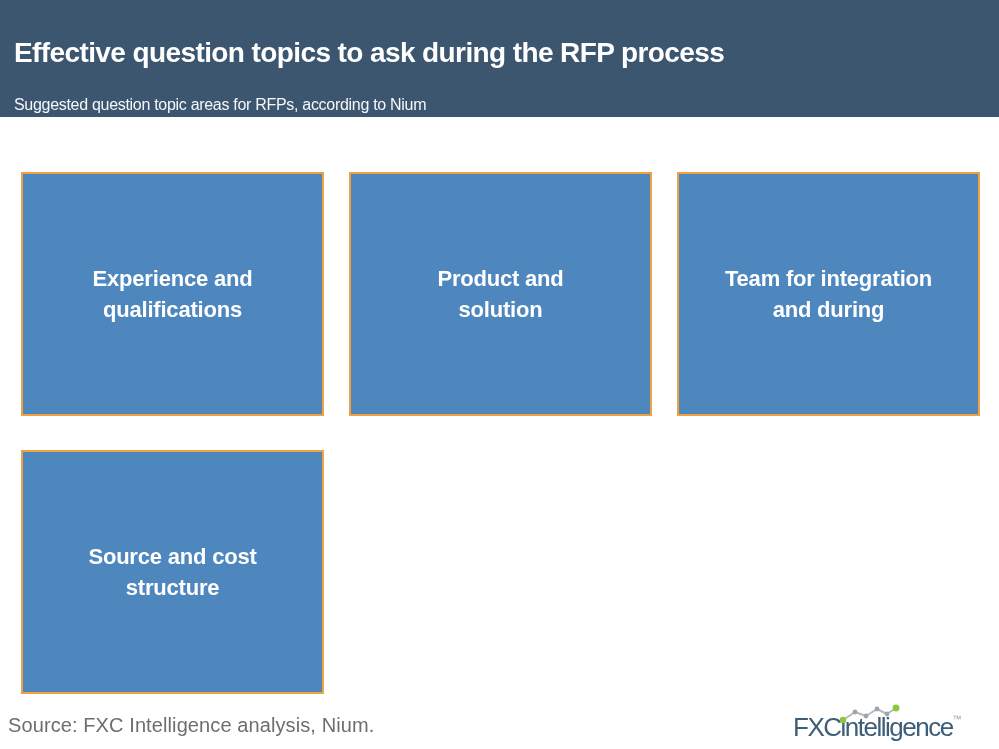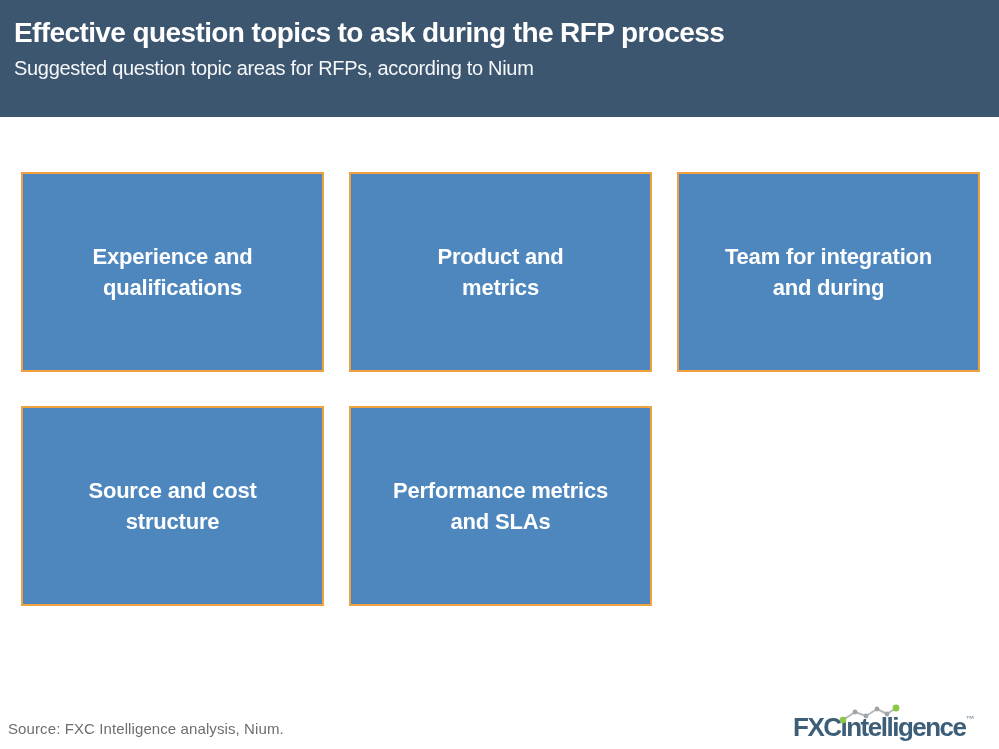--- a/index.html
+++ b/index.html
@@ -18,43 +18,44 @@
     width: 999px; height: 117px;
     background: #3C5670;
     padding: 15px 14px 0 14px;
   }
   .header .title {
     color: #ffffff;
     font-size: 28px;
     font-weight: bold;
     letter-spacing: -0.6px;
     line-height: 36px;
+    margin-top: 20px;
   }
   .header .subtitle {
     color: #f5f7f9;
-    font-size: 20px;
+    font-size: 16px;
     font-weight: normal;
     letter-spacing: -0.3px;
     line-height: 32px;
-    margin-top: 1px;
+    margin-top: 18px;
   }
 
   
   .grid {
     position: absolute;
     top: 172px;
     left: 21px;
     width: 959px;
     display: grid;
     grid-template-columns: repeat(3, 1fr);
     column-gap: 25px;
     row-gap: 34px;
   }
   .topic-box {
-    height: 200px;
+    height: 244px;
     background: #4E87BE;
     border: 2.5px solid #F0A140;
     display: flex;
     align-items: center;
     justify-content: center;
     text-align: center;
     padding: 10px 26px;
   }
   .topic-box .topic-label {
     color: #ffffff;
@@ -63,37 +64,37 @@
     line-height: 31px;
     letter-spacing: -0.2px;
     white-space: pre-line;
   }
 
   
   .source-note {
     position: absolute;
     left: 8px;
     bottom: 12px;
-    font-size: 15px;
+    font-size: 20px;
     color: #6E6E6E;
     letter-spacing: 0.1px;
   }
   .logo {
     position: absolute;
     right: 16px;
     bottom: 7px;
     height: 38px;
     width: 190px;
   }
   .logo .wordmark {
     position: absolute;
     left: 0; bottom: 0;
     color: #3C5E78;
     font-size: 26px;
-    font-weight: bold;
+    font-weight: normal;
     letter-spacing: -1.5px;
     line-height: 30px;
     white-space: nowrap;
     text-align: right;
   }
   .logo .tm {
     font-size: 9px;
     color: #8A9AA6;
     vertical-align: 14px;
     letter-spacing: 0;
@@ -113,33 +114,29 @@
   <div class="subtitle">Suggested question topic areas for RFPs, according to Nium</div>
 </header>
 
 <main class="grid">
   <div class="topic-box">
     <span class="topic-label">Experience and
 qualifications</span>
   </div>
   <div class="topic-box">
     <span class="topic-label">Product and
-metrics</span>
+solution</span>
   </div>
   <div class="topic-box">
     <span class="topic-label">Team for integration
 and during</span>
   </div>
   <div class="topic-box">
     <span class="topic-label">Source and cost
 structure</span>
-  </div>
-  <div class="topic-box">
-    <span class="topic-label">Performance metrics
-and SLAs</span>
   </div>
 </main>
 
 <div class="source-note">Source: FXC Intelligence analysis, Nium.</div>
 
 <div class="logo">
   <div class="wordmark"><span>FXC</span><span>intelligence</span><span class="tm">™</span></div>
   <svg class="spark" width="64" height="22" viewBox="0 0 64 22">
     <polyline points="4,16 16,8 27,12 38,5 48,10 57,4" fill="none" stroke="#B6BABD" stroke-width="2" stroke-linecap="round" stroke-linejoin="round"></polyline>
     <circle cx="4" cy="16" r="3.2" fill="#8DC63F"></circle>

